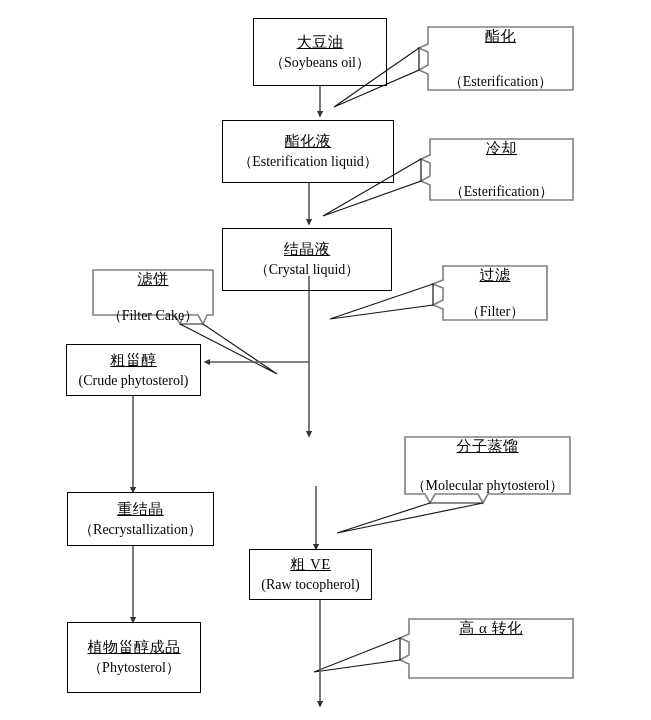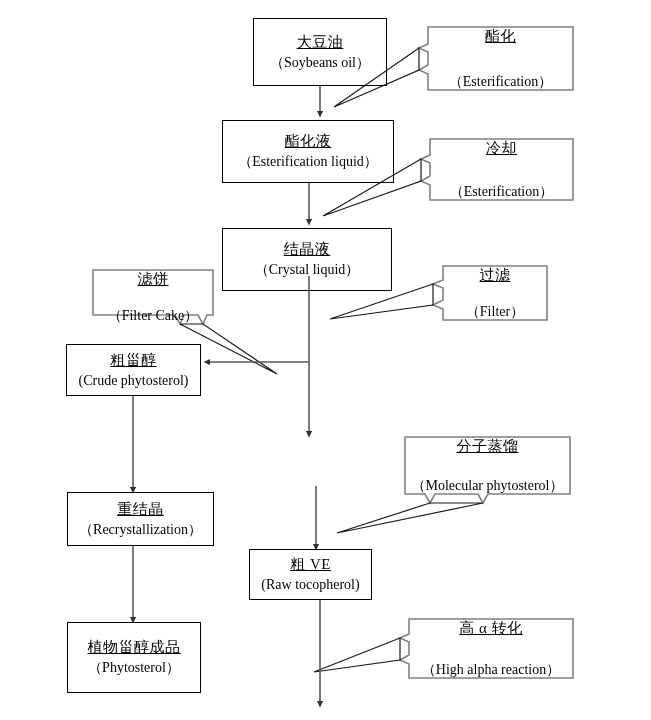--- a/index.html
+++ b/index.html
@@ -161,16 +161,15 @@
     <div class="en-line">（Filter Cake）</div>
   </div>
 
   <div class="callout-box" style="left:405px; top:437px; width:165px; height:57px;">
     <div class="cn-line">分子蒸馏</div>
     <div class="en-line">（Molecular phytosterol）</div>
   </div>
 
   <div class="callout-box" style="left:409px; top:619px; width:164px; height:59px;">
     <div class="cn-line">高 α 转化</div>
-    <div class="en-line">（High alpha reaction）</div>
   </div>
 
 </div>
 
 </body></html>

